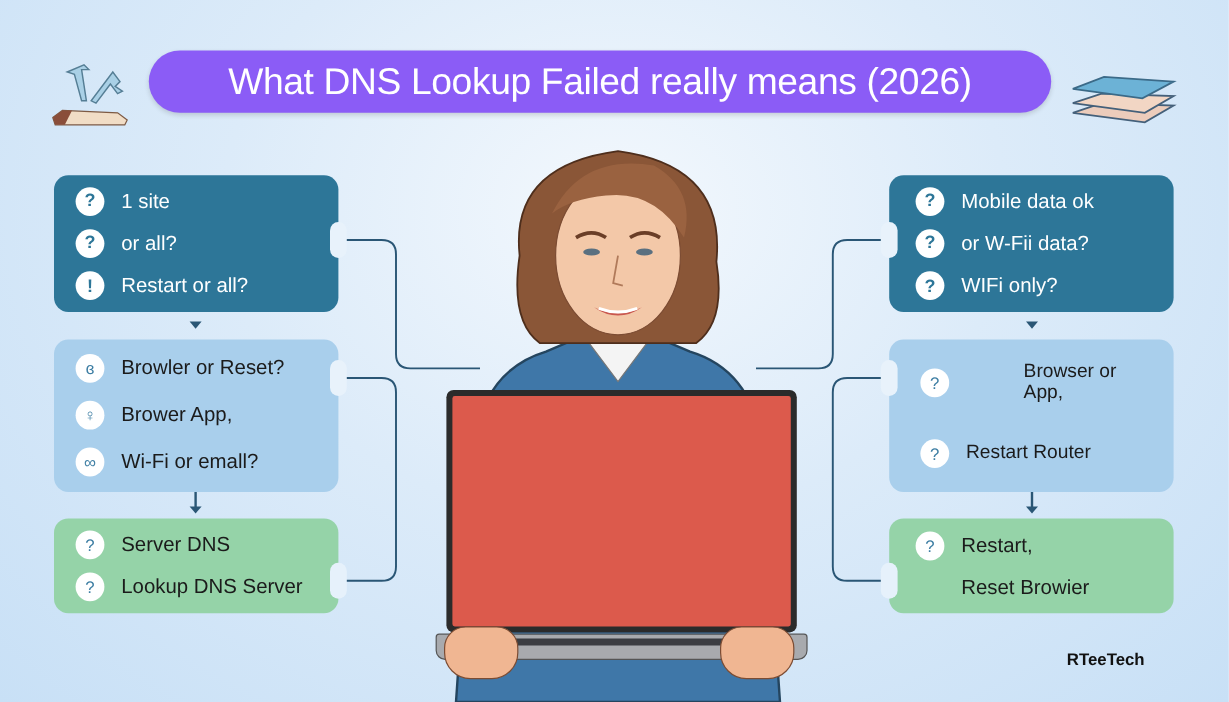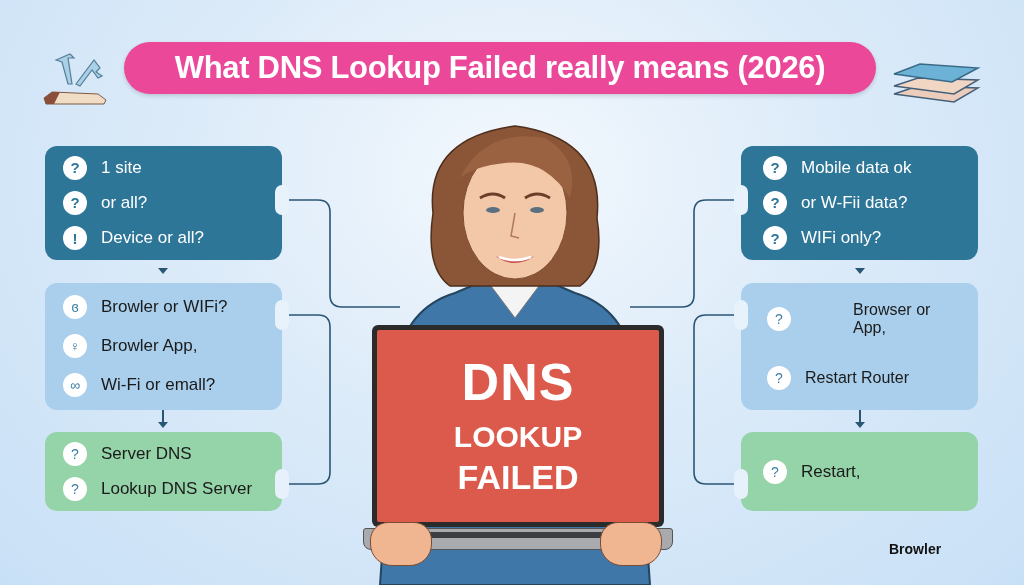--- a/index.html
+++ b/index.html
@@ -4,22 +4,22 @@
 <style>
   * { box-sizing: border-box; margin: 0; padding: 0; }
   html, body { width: 1024px; height: 585px; overflow: hidden; }
   body {
     position: relative;
     font-family: "Liberation Sans", "DejaVu Sans", sans-serif;
     background: radial-gradient(ellipse at 50% 30%, #f3f8fd 0%, #dcebf9 45%, #c8e0f6 100%);
   }
   .title-pill {
     position: absolute; left: 124px; top: 42px; width: 752px; height: 52px;
-    background: #ec4899; border-radius: 26px;
-    color: #fff; font-size: 31px; font-weight: 700; letter-spacing: -0.3px;
+    background: #8b5cf6; border-radius: 26px;
+    color: #fff; font-size: 31px; font-weight: 400; letter-spacing: -0.3px;
     display: flex; align-items: center; justify-content: center;
     box-shadow: 0 2px 4px rgba(0,0,0,0.15);
   }
   .deco { position: absolute; }
   .box {
     position: absolute; border-radius: 12px; padding: 0 18px;
     display: flex; flex-direction: column; justify-content: space-around;
   }
   .box.dark { background: #2d7698; color: #fff; }
   .box.light { background: #a9cfec; color: #1b1b1b; }
@@ -90,34 +90,34 @@
   <div class="row">
       <span class="badge">?</span>
       <span>1 site</span>
     </div>
   <div class="row">
       <span class="badge">?</span>
       <span>or all?</span>
     </div>
   <div class="row">
       <span class="badge">!</span>
-      <span>Device or all?</span>
+      <span>Restart or all?</span>
     </div>
 </div>
 <div class="notch" style="left:275px;top:185px;"></div>
 <div class="arrow-down" style="left:158px;top:268px;"></div>
 
 <div class="box light" style="left:45px;top:283px;width:237px;height:127px;padding-top:4px;padding-bottom:6px;">
   <div class="row">
       <span class="badge">ɞ</span>
-      <span>Browler or WIFi?</span>
+      <span>Browler or Reset?</span>
     </div>
   <div class="row">
       <span class="badge">♀</span>
-      <span>Browler App,</span>
+      <span>Brower App,</span>
     </div>
   <div class="row">
       <span class="badge">∞</span>
       <span>Wi-Fi or emall?</span>
     </div>
 </div>
 <div class="notch" style="left:275px;top:300px;"></div>
 <div class="arrow-stem" style="left:162px;top:410px;height:14px;"></div>
 <div class="arrow-down" style="left:158px;top:422px;"></div>
 
@@ -162,20 +162,24 @@
 </div>
 <div class="notch" style="left:734px;top:300px;"></div>
 <div class="arrow-stem" style="left:859px;top:410px;height:14px;"></div>
 <div class="arrow-down" style="left:855px;top:422px;"></div>
 
 <div class="box green" style="left:741px;top:432px;width:237px;height:79px;padding-left:22px;padding-top:4px;padding-bottom:4px;">
   <div class="row">
       <span class="badge">?</span>
       <span>Restart,</span>
     </div>
+  <div class="row">
+      <span style="width:38px;display:inline-block;"></span>
+      <span>Reset Browier</span>
+    </div>
 </div>
 <div class="notch" style="left:734px;top:469px;background:#e6f1fb;"></div>
 
 <div class="deco" style="left:355px;top:118px;width:320px;height:467px;">
   <svg width="320" height="467" viewBox="0 0 320 467">
 
     <path d="M40 250 Q50 190 100 175 L135 160 L185 160 L220 175 Q270 190 280 250 L295 467 L25 467 Z" fill="#3f77a8" stroke="#24455f" stroke-width="2"></path>
 
     <path d="M130 160 L160 200 L190 160 L185 150 L135 150 Z" fill="#f4f4f4" stroke="#777" stroke-width="1"></path>
 
@@ -195,26 +199,23 @@
 
     <path d="M160 95 L156 118 L164 120" stroke="#b07a5a" stroke-width="1.5" fill="none"></path>
 
     <path d="M140 138 Q160 148 180 138 Q160 152 140 138 Z" fill="#c9584f"></path>
     <path d="M144 139 Q160 145 176 139" stroke="#fff" stroke-width="2.5" fill="none"></path>
   </svg>
 </div>
 
 <div style="position:absolute;left:372px;top:325px;width:292px;height:202px;background:#2b2b2b;border-radius:6px;padding:5px;">
   <div style="position:relative;width:100%;height:100%;background:#dc5a4c;border-radius:2px;">
-    <div class="laptop-text" style="top:22px;font-size:52px;letter-spacing:1px;">DNS</div>
-    <div class="laptop-text" style="top:90px;font-size:30px;">LOOKUP</div>
-    <div class="laptop-text" style="top:128px;font-size:34px;">FAILED</div>
   </div>
 </div>
 
 <div style="position:absolute;left:363px;top:528px;width:310px;height:22px;background:#a8aaae;border:1.5px solid #555;border-radius:3px 3px 8px 8px;">
   <div style="margin:3px 30px;height:6px;background:#3b3d42;border-radius:2px;"></div>
 </div>
 
 <div style="position:absolute;left:370px;top:522px;width:62px;height:44px;background:#f0b692;border-radius:18px 18px 22px 22px;border:1.5px solid #7c4c33;"></div>
 <div style="position:absolute;left:600px;top:522px;width:62px;height:44px;background:#f0b692;border-radius:18px 18px 22px 22px;border:1.5px solid #7c4c33;"></div>
 
-<div class="brand">Browler</div>
+<div class="brand">RTeeTech</div>
 
 </body></html>

